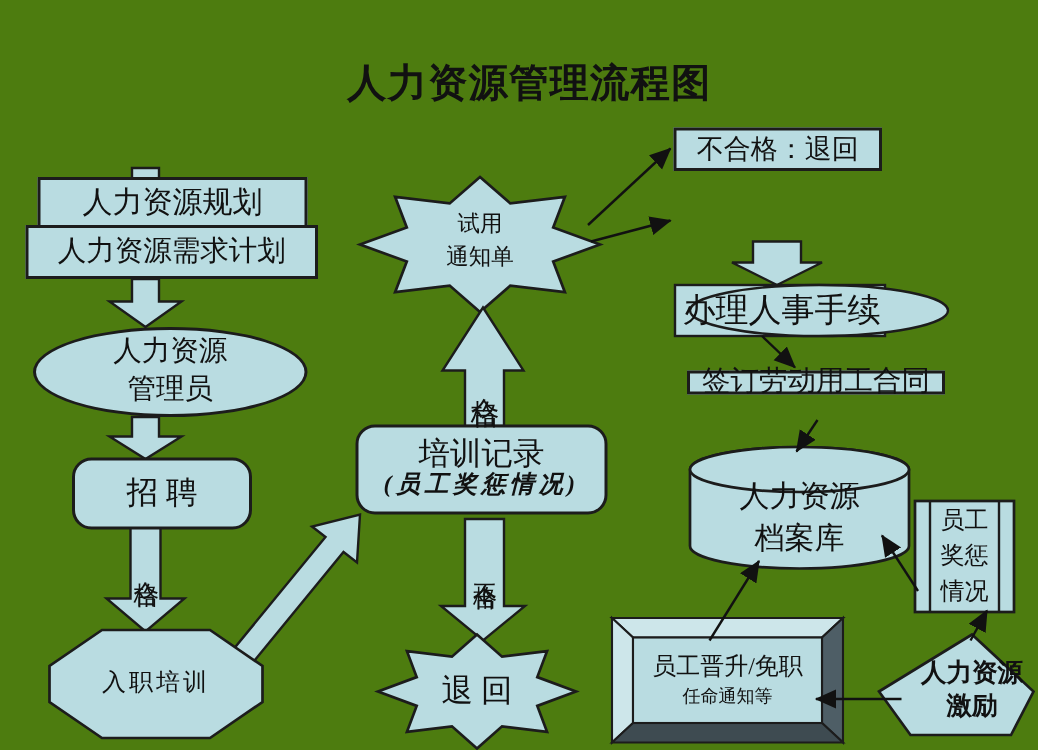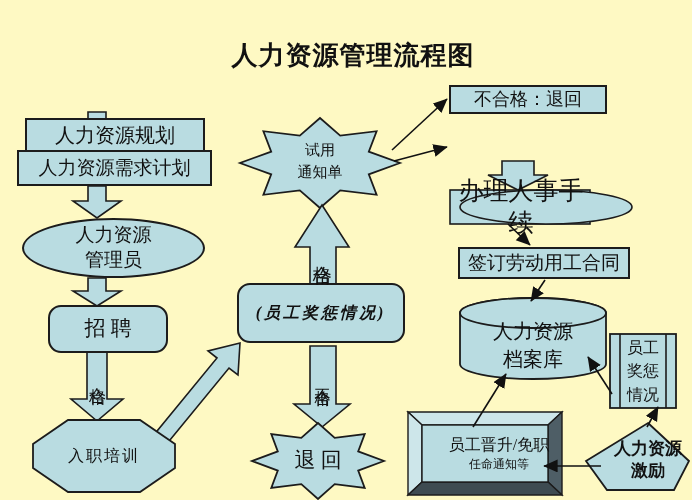--- a/index.html
+++ b/index.html
@@ -5,21 +5,21 @@
   :root{
     --fill:#b9dce1;
     --border:#1c1c1c;
     --bevel_light:#cde6ea;
     --bevel_dark:#4e5e66;
     --bevel_darker:#3e4b51;
     --ink:#111111;
   }
   html,body{margin:0;padding:0;background:#ffffff;}
   .stage{
-    position:relative;width:692px;height:500px;background:#fef9c3;overflow:hidden;
+    position:relative;width:692px;height:500px;background:#4d7c0f;overflow:hidden;
     font-family:"Liberation Serif", serif;color:var(--ink);
   }
   .layer{position:absolute;left:0;top:0;}
   .node{
     position:absolute;display:flex;align-items:center;justify-content:center;
     text-align:center;white-space:pre-line;line-height:1.3;z-index:3;color:var(--ink);
   }
   .boxed{background:var(--fill);border:2px solid var(--border);box-sizing:border-box;z-index:2;}
   .rounded{border-radius:13px;}
   .ellipse{border-radius:50%;}
@@ -106,40 +106,41 @@
   <div class="node vtext" style="left:86px;top:350px;width:22px;height:50px;font-size:17px;">合格</div>
 
   <div class="node" style="left:33px;top:420px;width:142px;height:72px;font-size:16px;letter-spacing:2px;">入职培训</div>
 
   <div class="node" style="left:250px;top:122px;width:140px;height:80px;font-size:15px;line-height:1.45;">试用
 通知单</div>
 
   <div class="node vtext" style="left:310px;top:220px;width:24px;height:62px;font-size:19px;">合格</div>
 
   <div class="node boxed rounded" style="left:237px;top:283px;width:168px;height:60px;flex-direction:column;justify-content:center;">
+    <div style="font-size:21px;line-height:1.1;">培训记录</div>
     <div class="sub-italic" style="font-size:16px;line-height:1.3;">(员工奖惩情况)</div>
   </div>
 
   <div class="node vtext" style="left:311px;top:349px;width:22px;height:56px;font-size:16px;">不合格</div>
 
   <div class="node" style="left:253px;top:433px;width:130px;height:56px;font-size:21px;">退  回</div>
 
-  <div class="node boxed" style="left:449px;top:85px;width:158px;height:29px;font-size:18px;">不合格：退回</div>
+  <div class="node boxed" style="left:449px;top:85px;width:139px;height:29px;font-size:18px;">不合格：退回</div>
 
 
-  <div class="node" style="left:452px;top:190px;width:138px;height:34px;font-size:25px;">办理人事手续</div>
+  <div class="node" style="left:452px;top:190px;width:138px;height:34px;font-size:22px;">办理人事手续</div>
 
-  <div class="node boxed" style="left:458px;top:247px;width:172px;height:32px;font-size:19px;">签订劳动用工合同</div>
+  <div class="node boxed" style="left:458px;top:247px;width:172px;height:16px;font-size:19px;">签订劳动用工合同</div>
 
   <div class="node" style="left:460px;top:317px;width:146px;height:56px;font-size:20px;line-height:1.4;">人力资源
 档案库</div>
 
   <div class="node" style="left:623px;top:338px;width:40px;height:66px;font-size:16px;line-height:1.45;">员工奖惩情况</div>
 
-  <div class="node" style="left:424px;top:428px;width:122px;height:50px;flex-direction:column;justify-content:center;padding-left:14px;">
+  <div class="node" style="left:424px;top:428px;width:122px;height:50px;flex-direction:column;justify-content:center;">
     <div style="font-size:16px;line-height:1.35;">员工晋升/免职</div>
     <div style="font-size:12px;line-height:1.35;">任命通知等</div>
   </div>
 
   <div class="node" style="left:596px;top:438px;width:104px;height:44px;font-size:17px;font-weight:bold;line-height:1.3;">人力资源
 激励</div>
 
 </div>
 
 </body></html>

